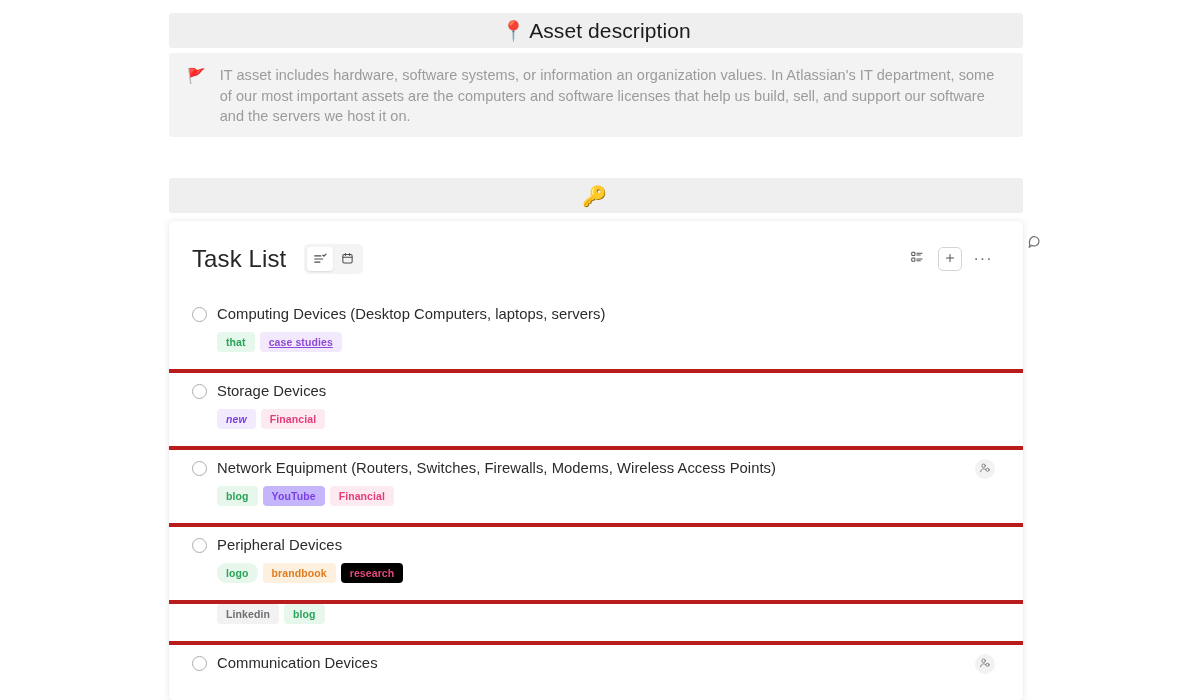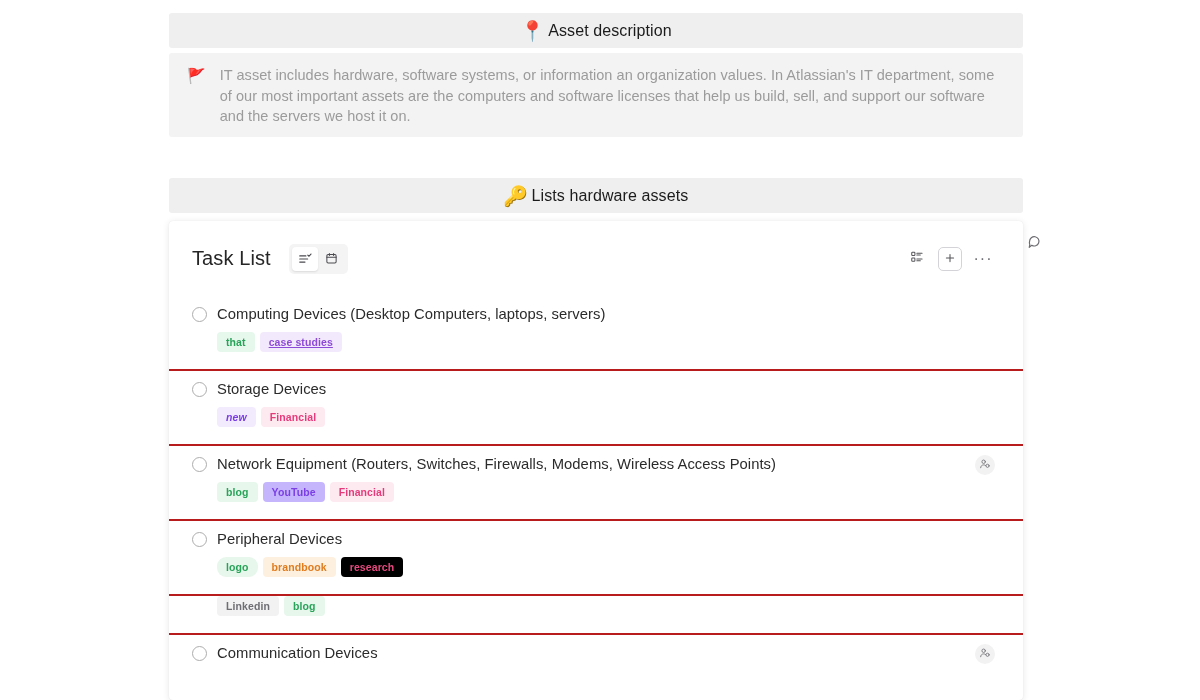--- a/index.html
+++ b/index.html
@@ -24,21 +24,21 @@
     position: absolute;
     left: 169px;
     width: 854px;
     background: #efefef;
     border-radius: 3px;
     display: flex;
     align-items: center;
     justify-content: center;
   }
   .section-bar .title {
-    font-size: 16px;
+    font-size: 21px;
     color: #1b1b1b;
     font-weight: 400;
     letter-spacing: 0.1px;
     white-space: nowrap;
   }
   .section-bar .emoji {
     font-size: 20px;
     margin-right: 3px;
     line-height: 1;
   }
@@ -87,21 +87,21 @@
     overflow: hidden;
   }
 
   #card-header {
     height: 75px;
     padding: 0 28px 0 23px;
     display: flex;
     align-items: center;
   }
   #card-title {
-    font-size: 20px;
+    font-size: 24px;
     color: #262626;
     font-weight: 400;
     letter-spacing: 0.1px;
     margin-right: 18px;
   }
 
   .view-toggle {
     display: flex;
     align-items: center;
     background: #f4f4f5;
@@ -152,21 +152,21 @@
     line-height: 8px;
     letter-spacing: 1px;
   }
 
   
   #task-rows { padding: 0 0 0 0; }
 
   .task-row {
     position: relative;
     padding: 0 28px 0 23px;
-    border-top: 2px solid #b91c1c;
+    border-top: 4px solid #b91c1c;
   }
   .task-row:first-child { border-top: none; }
 
   .task-main {
     display: flex;
     align-items: center;
     height: 36px;
   }
   .task-check {
     width: 15px;
@@ -236,21 +236,20 @@
     <span class="title">Asset description</span>
   </div>
 
   <div id="desc-panel">
     <span class="flag">🚩</span>
     <div class="desc-text">IT asset includes hardware, software systems, or information an organization values. In Atlassian's IT department, some of our most important assets are the computers and software licenses that help us build, sell, and support our software and the servers we host it on.</div>
   </div>
 
   <div class="section-bar" id="bar-hardware">
     <span class="emoji">🔑</span>
-    <span class="title">Lists hardware assets</span>
   </div>
 
   <div id="task-card">
 
     <div id="card-header">
       <div id="card-title">Task List</div>
 
       <div class="view-toggle">
         <div class="view-btn active">
           <span>

